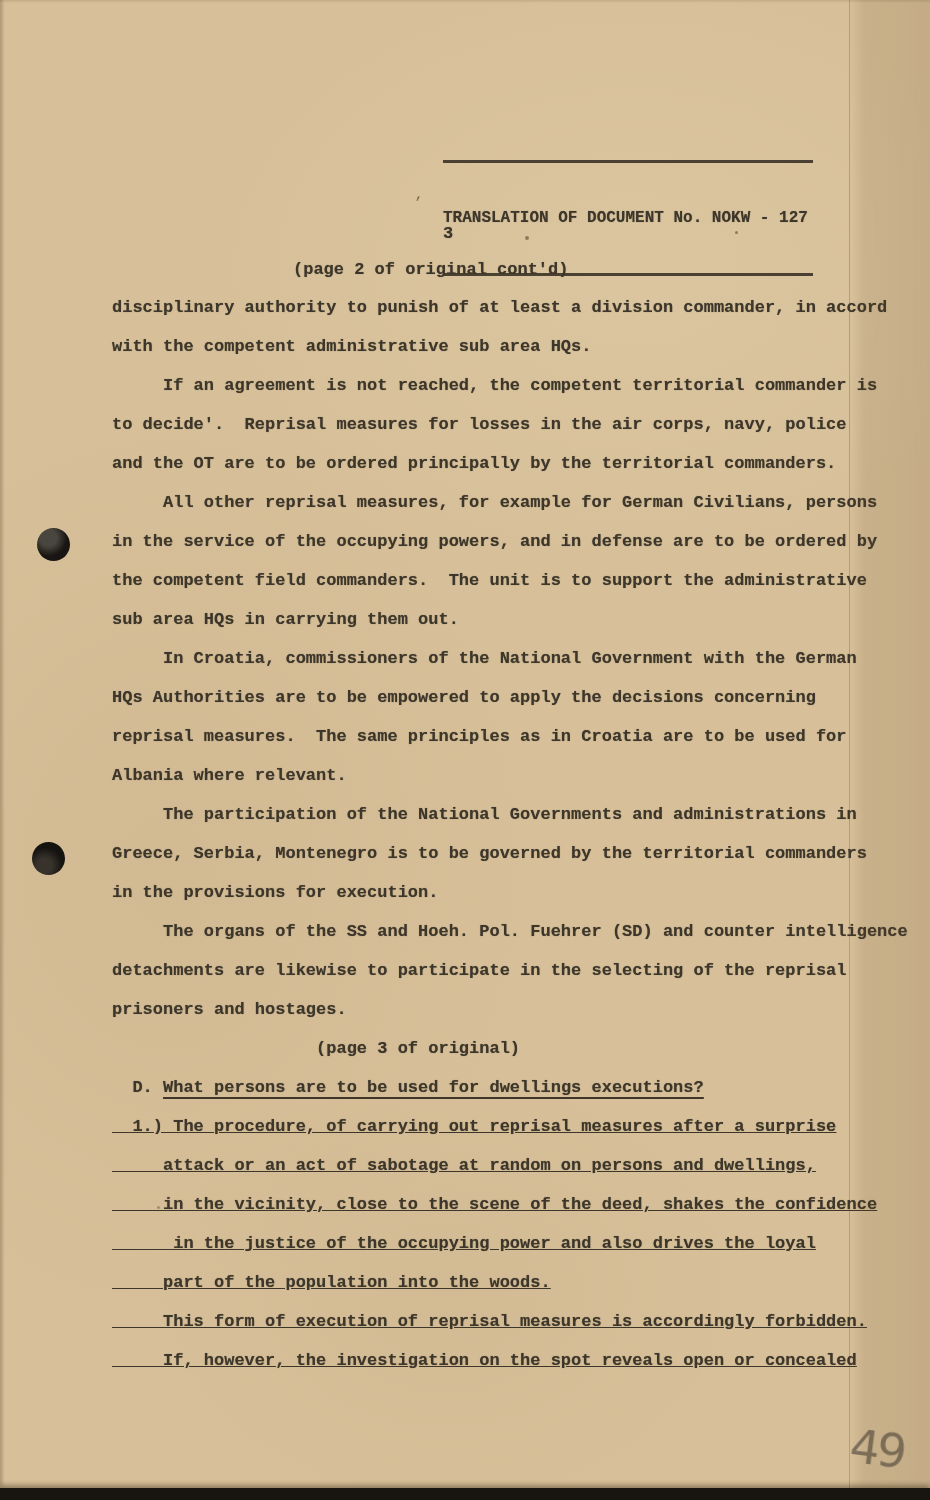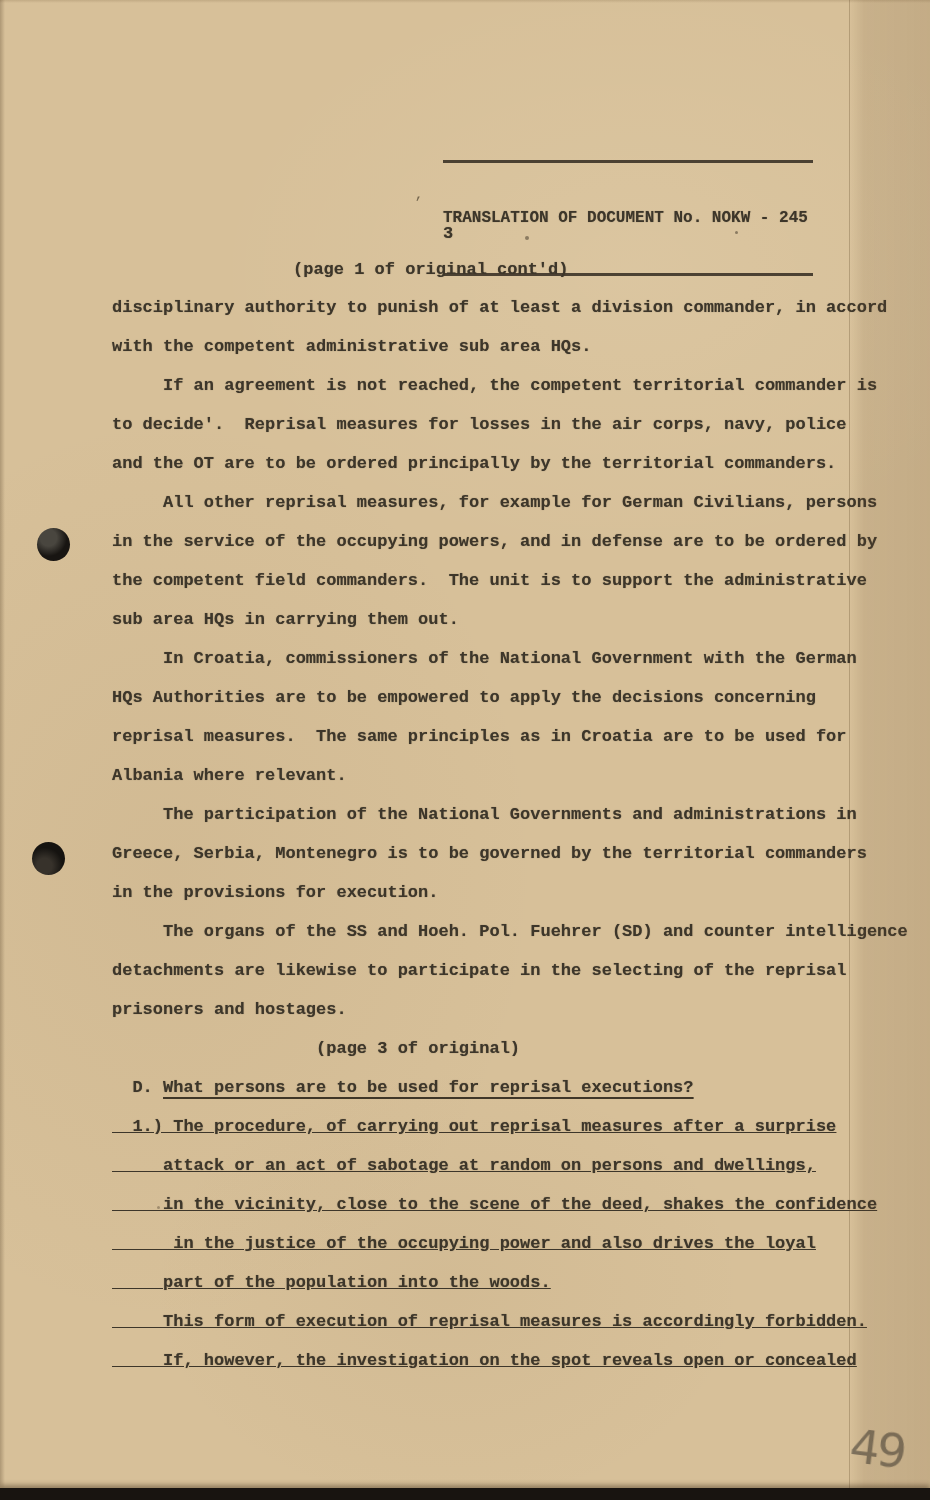--- a/index.html
+++ b/index.html
@@ -93,28 +93,28 @@
     position: absolute; left: 414px; top: 186px;
     font-size: 15px; color: rgba(60,50,35,0.65);
   }
 </style>
 </head>
 <body>
 
 <div class="page">
 
   <div class="doc-header ink">
-    <div>TRANSLATION OF DOCUMENT No. NOKW - 245</div>
+    <div>TRANSLATION OF DOCUMENT No. NOKW - 127</div>
   </div>
 
   <div class="stray-mark">‚</div>
 
   <div class="page-number ink">3</div>
 
-  <div class="subheading-1 ink">(page 1 of original cont'd)</div>
+  <div class="subheading-1 ink">(page 2 of original cont'd)</div>
 
   <div class="body-text ink">disciplinary authority to punish of at least a division commander, in accord
 with the competent administrative sub area HQs.
      If an agreement is not reached, the competent territorial commander is
 to decide'.  Reprisal measures for losses in the air corps, navy, police
 and the OT are to be ordered principally by the territorial commanders.
      All other reprisal measures, for example for German Civilians, persons
 in the service of the occupying powers, and in defense are to be ordered by
 the competent field commanders.  The unit is to support the administrative
 sub area HQs in carrying them out.
@@ -123,21 +123,21 @@
 reprisal measures.  The same principles as in Croatia are to be used for
 Albania where relevant.
      The participation of the National Governments and administrations in
 Greece, Serbia, Montenegro is to be governed by the territorial commanders
 in the provisions for execution.
      The organs of the SS and Hoeh. Pol. Fuehrer (SD) and counter intelligence
 detachments are likewise to participate in the selecting of the reprisal
 prisoners and hostages.
                     (page 3 of original)</div>
 
-  <div class="section-d ink"><span class="d-label">  D. </span><span class="d-heading">What persons are to be used for reprisal executions?</span></div>
+  <div class="section-d ink"><span class="d-label">  D. </span><span class="d-heading">What persons are to be used for dwellings executions?</span></div>
 
   <div class="item-text ink">  1.) The procedure, of carrying out reprisal measures after a surprise
      attack or an act of sabotage at random on persons and dwellings,
      in the vicinity, close to the scene of the deed, shakes the confidence
       in the justice of the occupying power and also drives the loyal
      part of the population into the woods.
      This form of execution of reprisal measures is accordingly forbidden.
      If, however, the investigation on the spot reveals open or concealed</div>
 
   <div class="handwritten">49</div>

